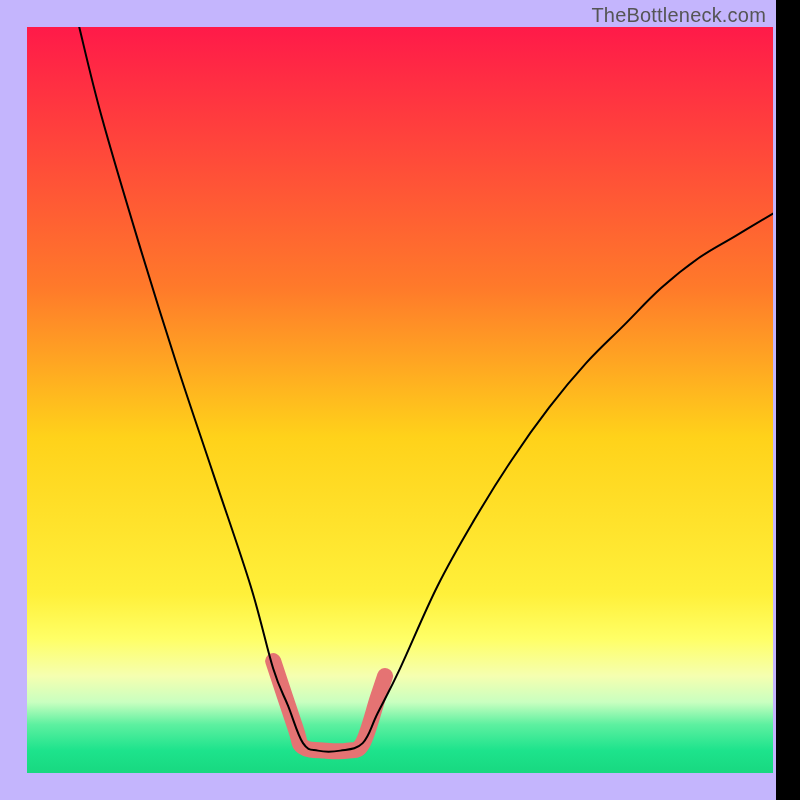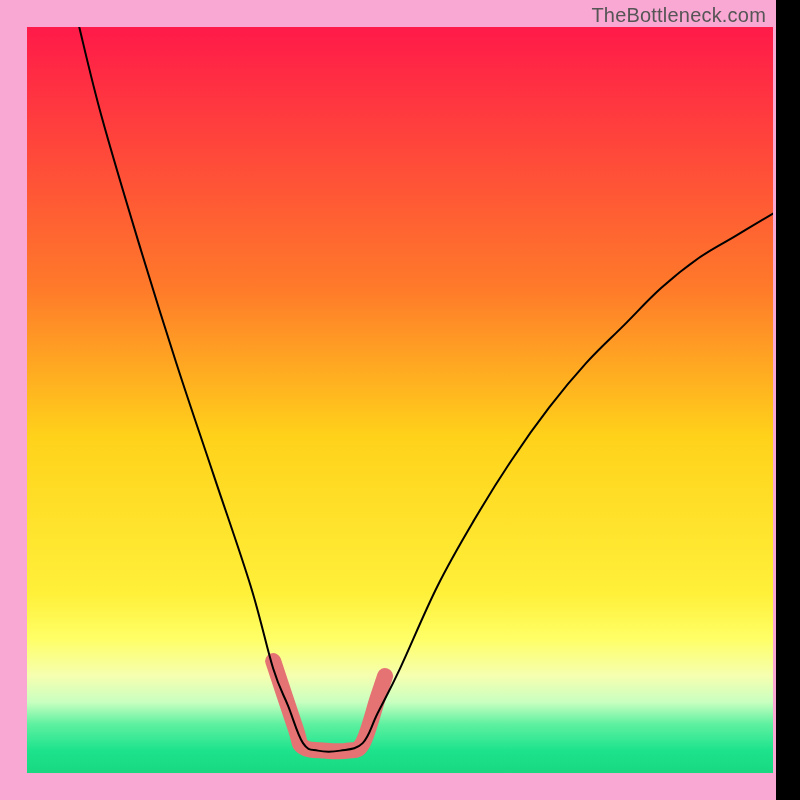--- a/index.html
+++ b/index.html
@@ -10,21 +10,21 @@
     background: #000;
     overflow: hidden;
     font-family: Arial, Helvetica, sans-serif;
   }
   .frame {
     position: absolute;
     left: 0;
     top: 0;
     width: 776px;
     height: 800px;
-    background: #f9a8d4;
+    background: #c4b5fd;
   }
   .watermark {
     position: absolute;
     top: 4px;
     right: 10px;
     color: #555;
     font-size: 20px;
     font-weight: 500;
     letter-spacing: 0.2px;
     z-index: 10;

